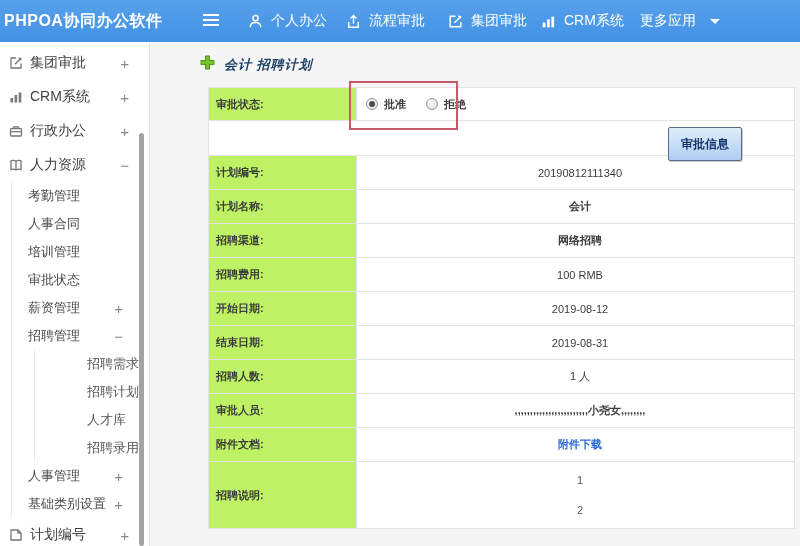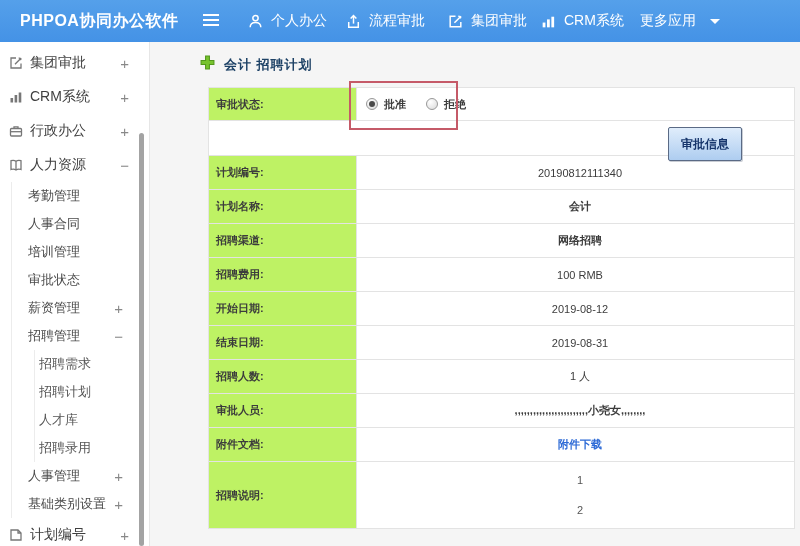--- a/index.html
+++ b/index.html
@@ -3,51 +3,51 @@
 <meta charset="utf-8">
 <style>
   * { margin:0; padding:0; box-sizing:border-box; }
   html,body { width:800px; height:546px; overflow:hidden; background:#f5f5f5;
     font-family:"Liberation Sans","DejaVu Sans",sans-serif; }
   .app { position:relative; width:800px; height:546px; }
 
   
   .topbar { position:absolute; left:0; top:0; width:800px; height:42px;
     background:linear-gradient(#55a0ea,#4492e6); }
-  .logo { position:absolute; left:20px; top:0; height:42px; line-height:42px;
+  .logo { position:absolute; left:4px; top:0; height:42px; line-height:42px;
     color:#fff; font-size:16px; font-weight:bold; letter-spacing:.5px; }
   .nav-item { position:absolute; top:0; height:42px; display:flex; align-items:center;
     color:#fff; font-size:14px; cursor:pointer; }
   .nav-item .nico { display:flex; margin-right:7px; }
   .hamburger { position:absolute; left:203px; top:14px; width:16px; cursor:pointer; }
   .hamburger div { height:2px; background:#fff; margin-bottom:3px; width:16px; }
   .caret { width:0; height:0; border-left:5px solid transparent; border-right:5px solid transparent;
     border-top:5px solid #fff; margin-left:14px; }
 
   
   .sidebar { position:absolute; left:0; top:42px; width:150px; height:504px;
     background:#fff; border-right:1px solid #e6e6e6; padding-top:4px; }
   .s-row { display:flex; align-items:center; cursor:pointer; color:#3f3f3f; }
   .s-row.lvl1 { height:34px; font-size:14px; padding-left:8px; padding-right:20px; }
   .s-row.lvl2 { height:28px; font-size:13px; padding-left:16px; padding-right:26px; color:#4a4a4a; }
   .s-row.lvl3 { height:28px; font-size:13px; padding-left:4px; color:#555; }
   .s-row .sico { display:flex; margin-right:6px; }
   .s-label { flex:0 0 auto; }
   .expander { margin-left:auto; color:#888; font-size:15px; line-height:1; }
   .sub1 { border-left:1px solid #ececec; margin-left:11px; }
-  .sub2 { border-left:1px solid #ececec; margin-left:22px; }
+  .sub2 { border-left:1px solid #ececec; margin-left:22px;padding-left:48px; }
   .side-scrollbar { position:absolute; left:139px; top:91px; width:5px; height:413px;
     background:#a3a3a3; border-radius:3px; }
 
   
   .content { position:absolute; left:151px; top:42px; width:649px; height:504px;
     background:#f5f5f5; }
   .page-title { position:absolute; left:49px; top:13px; display:flex; align-items:center; }
   .page-title .t-text { margin-left:9px; font-size:13px; font-weight:bold;
-    color:#1e4266; letter-spacing:1px; }
+    color:#1e4266; letter-spacing:1px;font-style:italic; }
 
   table.form { position:absolute; left:57px; top:45px; width:587px;
     border-collapse:collapse; background:#fff; }
   table.form td { border:1px solid #e3e3e3; vertical-align:middle;
     font-size:11px; color:#3c3c3c; }
   td.lbl { width:148px; background:#bef264; padding-left:7px;
     font-weight:bold; color:#3a3a3a; }
   td.val { padding-left:9px;text-align:center; }
   tr.r-status td { height:33px; }
   tr.r-btn td { height:35px; }

